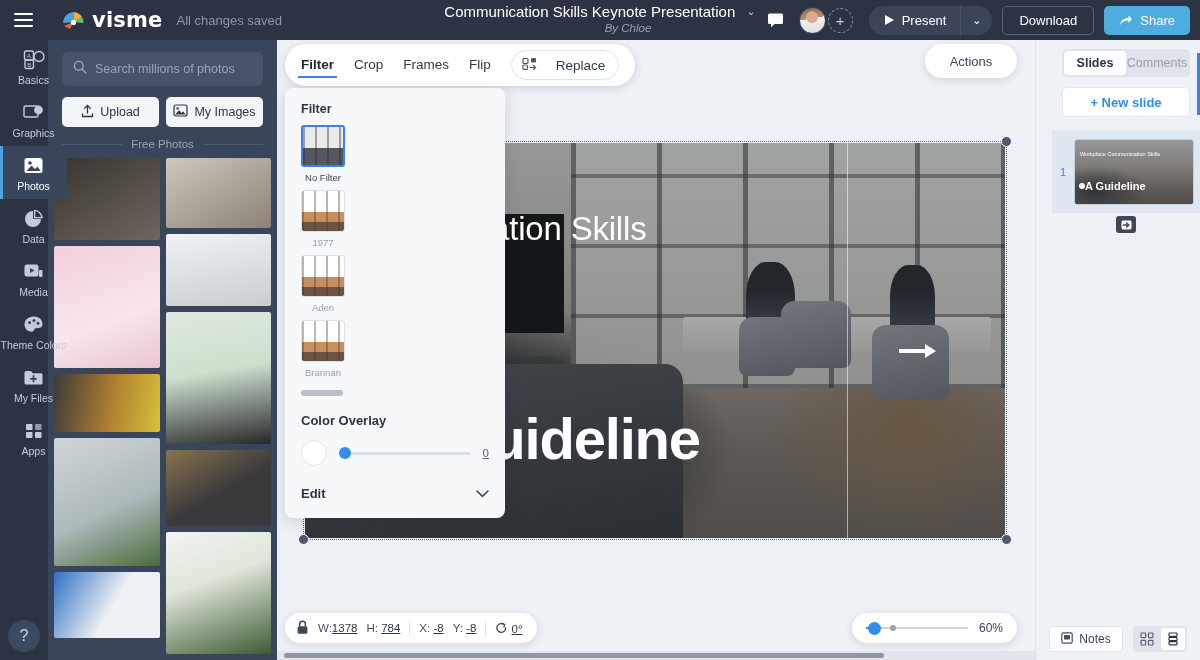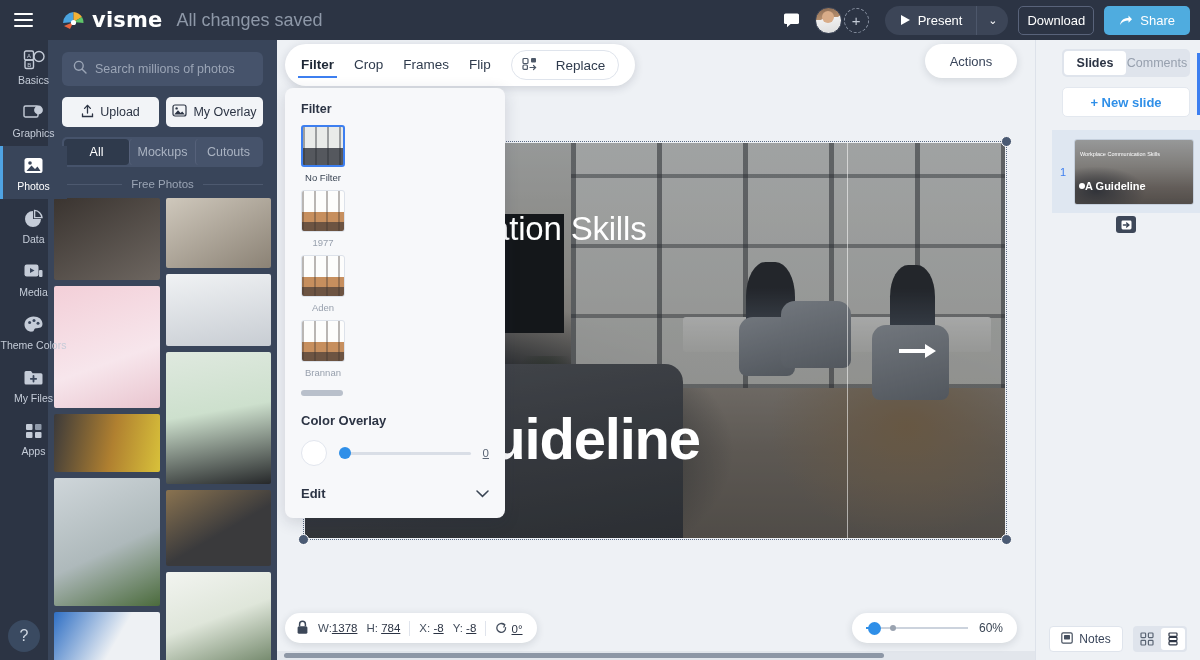--- a/index.html
+++ b/index.html
@@ -20,21 +20,21 @@
     width: 46px; height: 40px; display: flex; flex-direction: column;
     align-items: center; justify-content: center; gap: 4px; cursor: pointer;
   }
   .hamburger i { display: block; width: 19px; height: 2px; background: #ffffff; border-radius: 1px; }
   .brand { display: flex; align-items: center; gap: 7px; margin-left: 16px; }
   .brand-mark { width: 23px; height: 20px; position: relative; }
   .brand-name {
     color: #ffffff; font-size: 21px; font-weight: bold; letter-spacing: .2px;
     font-family: "DejaVu Sans", sans-serif;
   }
-  .saved-text { color: #8e98a8; font-size: 18px; margin-left: 14px; }
+  .saved-text { color: #8e98a8; font-size: 13px; margin-left: 14px; }
 
   .doc-title-wrap {
     position: absolute; left: 0; right: 0; top: 3px; text-align: center;
     pointer-events: none;
   }
   .doc-title {
     color: #ffffff; font-size: 15px; display: inline-block; pointer-events: auto; cursor: pointer;
   }
   .doc-title .chev { display:inline-block; margin-left: 7px; font-size: 11px; color:#c0c7d2; vertical-align: 2px;}
   .doc-author { color: #9aa3b2; font-size: 11.5px; font-style: italic; text-align: center; margin-top: 1px;
@@ -62,21 +62,21 @@
   }
   .present-btn {
     display:flex; align-items:center; gap:7px; color:#fff; font-size: 13px;
     padding: 0 14px 0 15px; cursor:pointer;
   }
   .present-caret {
     width: 32px; display:flex; align-items:center; justify-content:center;
     color:#fff; font-size: 11px; border-left: 1px solid #4d576b; cursor:pointer;
   }
   .download-btn {
-    height: 29px; padding: 0 8px; border: 1px solid #59637a; border-radius: 5px;
+    height: 29px; padding: 0 16px; border: 1px solid #59637a; border-radius: 5px;
     color: #fff; font-size: 13px; display:flex; align-items:center; cursor:pointer; background:transparent;
   }
   .share-btn {
     height: 29px; padding: 0 15px; border-radius: 5px; background: #4facdf;
     color:#fff; font-size:13px; display:flex; align-items:center; gap:7px; cursor:pointer; border:none;
   }
 
   
   .rail {
     position: absolute; left: 0; top: 40px; width: 48px; height: 620px;
@@ -378,20 +378,27 @@
           <path d="M20 7 A11 11 0 0 1 21.5 13 L11.5 12 Z" fill="#5fc46a"></path>
           <path d="M2 16 L11.5 12 L8 19 Z" fill="#e8643c"></path>
           <circle cx="11.5" cy="12.5" r="2.6" fill="#ffffff"></circle>
         </svg>
       </span>
       <span class="brand-name">visme</span>
     </div>
 
     <span class="saved-text">All changes saved</span>
 
+    <div class="doc-title-wrap">
+      <div class="doc-title">
+        <span>Communication Skills Keynote Presentation</span>
+        <span class="chev">⌄</span>
+      </div>
+      <div class="doc-author">By Chloe</div>
+    </div>
 
     <div class="top-right">
       <div class="icon-btn">
         <svg width="17" height="16" viewBox="0 0 17 16">
             <rect x="1" y="1.5" width="15" height="10.5" rx="1.6" fill="#fff"></rect>
             <path d="M4 12 L4 15.2 L7.6 12 Z" fill="#fff"></path>
           </svg>
       </div>
       <div class="avatar-group">
         <div class="avatar"></div>
@@ -536,29 +543,24 @@
         <span>Upload</span>
       </button>
       <button class="pbtn">
         <span>
           <svg width="15" height="13" viewBox="0 0 15 13">
               <rect x="1" y="1" width="13" height="11" rx="2" fill="none" stroke="#2c3444" stroke-width="1.2"></rect>
               <circle cx="4.6" cy="4.4" r="1.2" fill="#2c3444"></circle>
               <path d="M2.2 10.6 L6 6.2 L8.6 9 L10.2 7.4 L12.8 10.6 Z" fill="#2c3444"></path>
             </svg>
         </span>
-        <span>My Overlay</span>
+        <span>My Images</span>
       </button>
     </div>
 
-    <div class="segmented">
-      <div class="seg active">All</div>
-      <div class="seg">Mockups</div>
-      <div class="seg">Cutouts</div>
-    </div>
 
     <div class="divider-label">
       <span>Free Photos</span>
     </div>
 
     <div class="masonry">
       <div class="mcol">
         <div class="ph" style="height:82px;background:linear-gradient(150deg,#3a3430 0%,#6d6660 100%);"></div>
         <div class="ph" style="height:122px;background:linear-gradient(160deg,#f3cfd8 0%,#f7e6ec 60%,#e9c5cf 100%);"></div>
         <div class="ph" style="height:58px;background:linear-gradient(100deg,#3c3a3a 0%,#b08030 55%,#d8c13a 100%);"></div>

